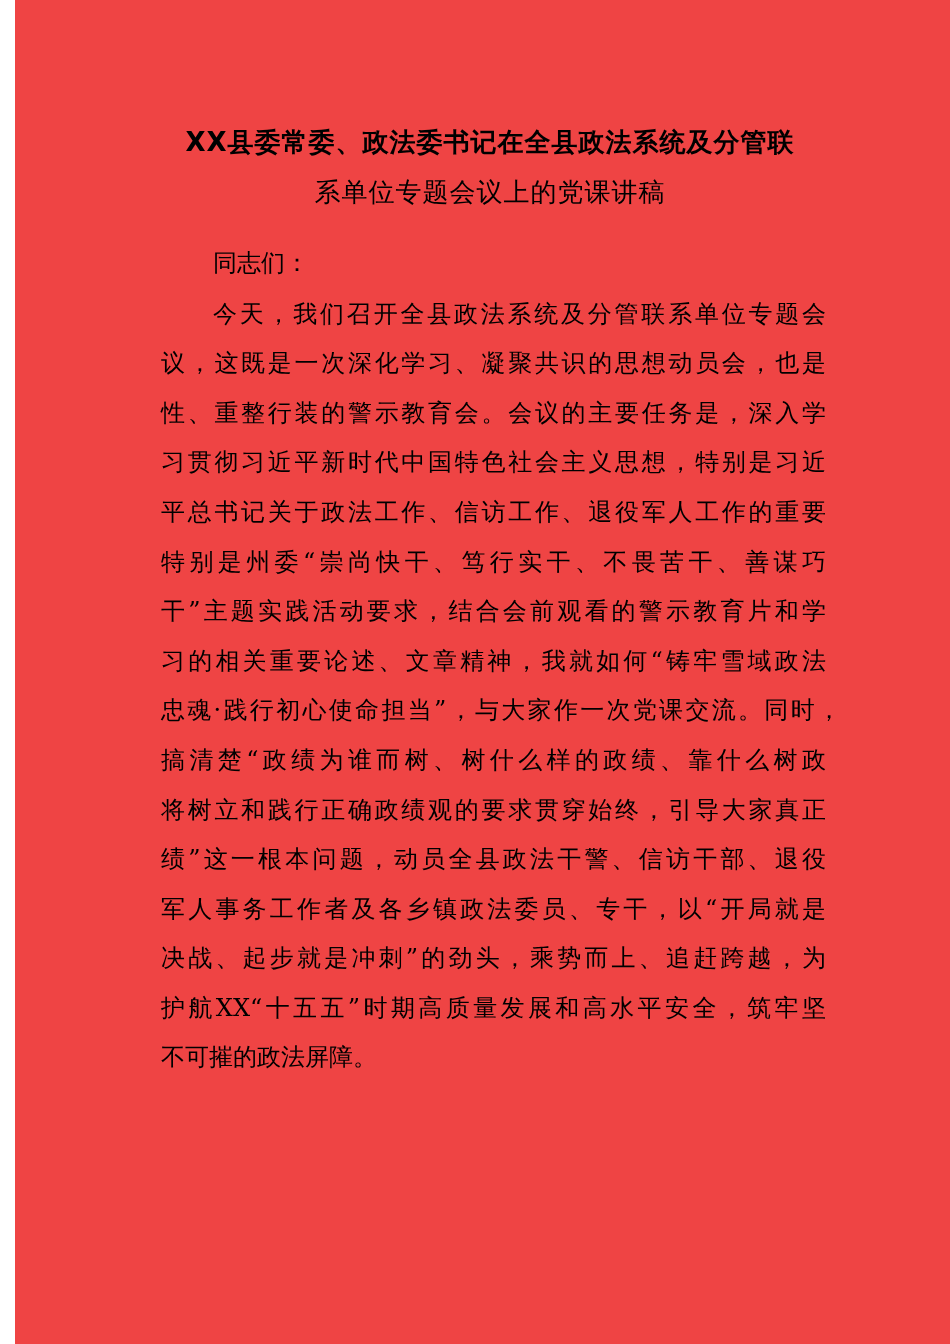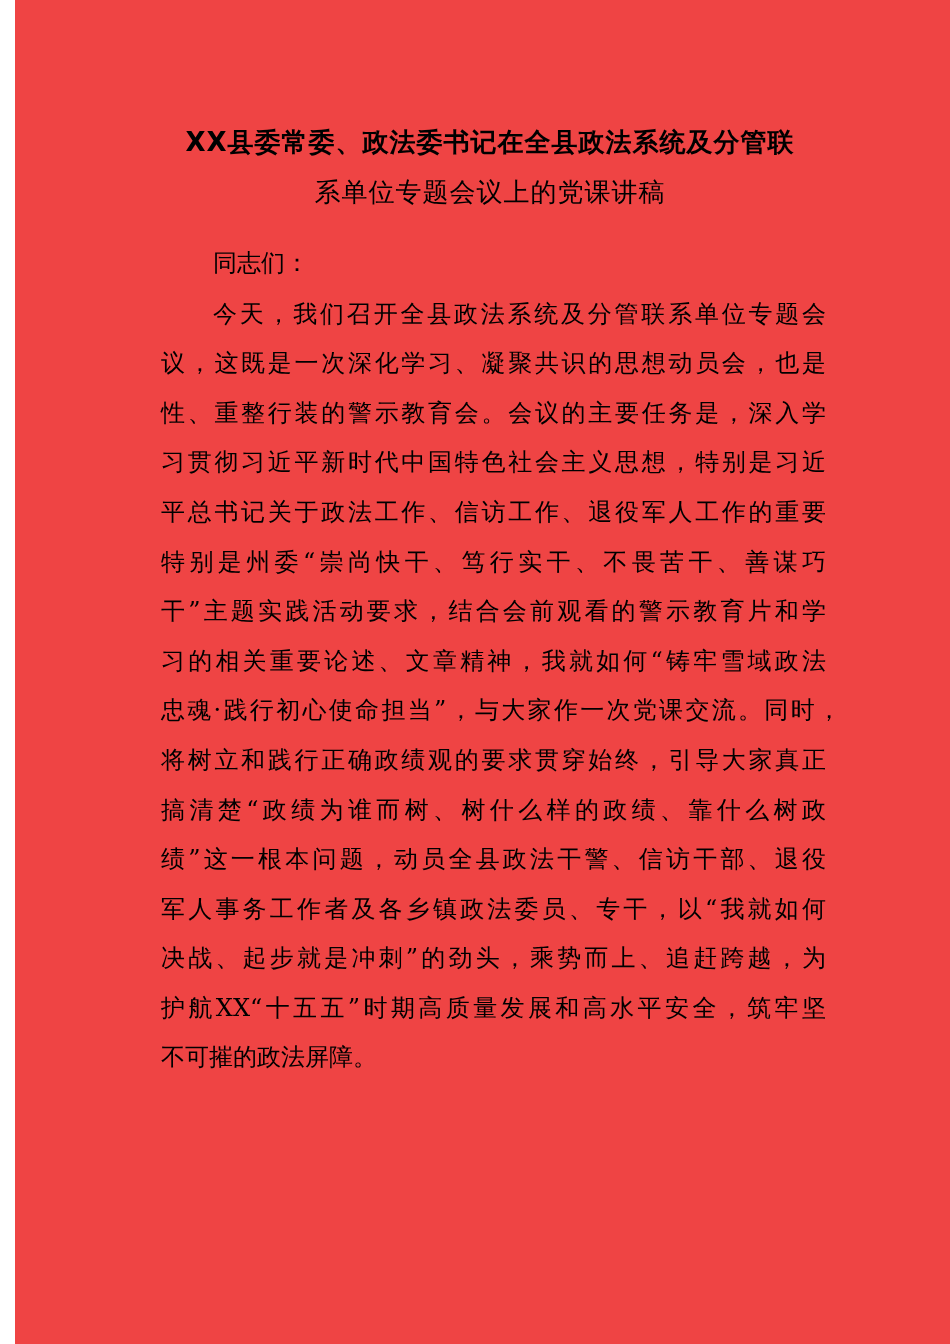--- a/index.html
+++ b/index.html
@@ -72,23 +72,23 @@
     <div>
       <span class="row indent">今天，我们召开全县政法系统及分管联系单位专题会</span>
       <span class="row">议，这既是一次深化学习、凝聚共识的思想动员会，也是</span>
       <span class="row">性、重整行装的警示教育会。会议的主要任务是，深入学</span>
       <span class="row">习贯彻习近平新时代中国特色社会主义思想，特别是习近</span>
       <span class="row">平总书记关于政法工作、信访工作、退役军人工作的重要</span>
       <span class="row">特别是州委“崇尚快干、笃行实干、不畏苦干、善谋巧</span>
       <span class="row">干”主题实践活动要求，结合会前观看的警示教育片和学</span>
       <span class="row">习的相关重要论述、文章精神，我就如何“铸牢雪域政法</span>
       <span class="row overhang">忠魂·践行初心使命担当”，与大家作一次党课交流。同时，</span>
+      <span class="row">搞清楚“政绩为谁而树、树什么样的政绩、靠什么树政</span>
       <span class="row">将树立和践行正确政绩观的要求贯穿始终，引导大家真正</span>
-      <span class="row">搞清楚“政绩为谁而树、树什么样的政绩、靠什么树政</span>
       <span class="row">绩”这一根本问题，动员全县政法干警、信访干部、退役</span>
-      <span class="row">军人事务工作者及各乡镇政法委员、专干，以“我就如何</span>
+      <span class="row">军人事务工作者及各乡镇政法委员、专干，以“开局就是</span>
       <span class="row">决战、起步就是冲刺”的劲头，乘势而上、追赶跨越，为</span>
       <span class="row">护航XX“十五五”时期高质量发展和高水平安全，筑牢坚</span>
       <span class="row last">不可摧的政法屏障。</span>
     </div>
   </div>
 
 </div>
 
 </body></html>

